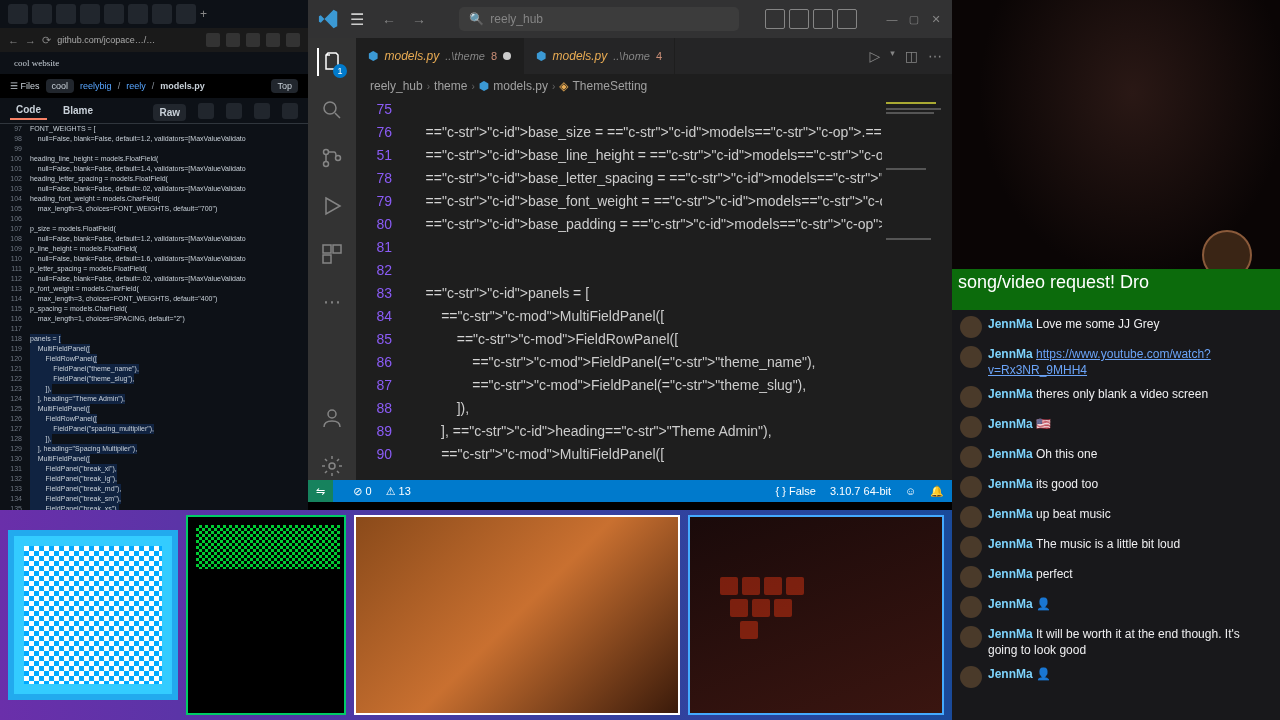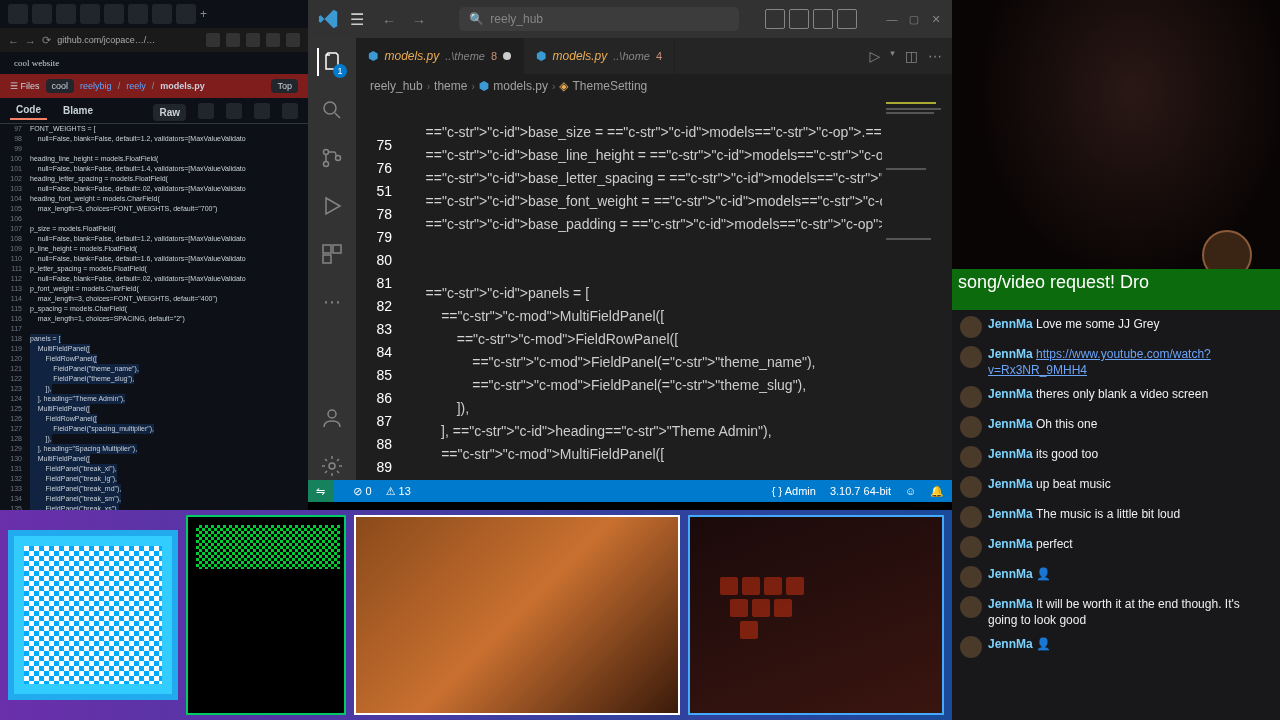--- a/index.html
+++ b/index.html
@@ -8,21 +8,21 @@
 
 .browser-panel { position: absolute; left: 0; top: 0; width: 308px; height: 720px; background: #1a1a1a; }
 .browser-titlebar { height: 28px; background: #0d1117; display: flex; align-items: center; gap: 4px; padding: 0 8px; }
 .browser-tab { width: 20px; height: 20px; background: #21262d; border-radius: 3px; }
 .browser-nav { height: 24px; background: #1a1a1a; display: flex; align-items: center; gap: 6px; padding: 0 8px; }
 .nav-arrow { color: #888; font-size: 11px; }
 .url-bar { flex: 1; color: #aaa; font-size: 9px; white-space: nowrap; overflow: hidden; }
 .ext-icon { width: 14px; height: 14px; background: #333; border-radius: 2px; }
 .gh-header { height: 22px; background: #0d1117; display: flex; align-items: center; padding: 0 8px; }
 .gh-tab { color: #c9d1d9; font-size: 9px; padding: 2px 6px; font-family: Liberation Serif, serif; }
-.gh-crumbs { height: 24px; background: #7f1d1d; display: flex; align-items: center; padding: 0 10px; gap: 6px; font-size: 9px; color: #58a6ff; }
+.gh-crumbs { height: 24px; background: #000000; display: flex; align-items: center; padding: 0 10px; gap: 6px; font-size: 9px; color: #58a6ff; }
 .gh-crumbs .sep { color: #8b949e; }
 .gh-crumbs .cur { color: #c9d1d9; font-weight: 600; }
 .gh-toolbar { height: 26px; background: #0d1117; display: flex; align-items: center; padding: 0 10px; gap: 10px; border-bottom: 1px solid #30363d; }
 .gh-sub { color: #c9d1d9; font-size: 10px; padding: 3px 6px; font-weight: bold; }
 .gh-sub.active { border-bottom: 2px solid #f78166; }
 .gh-tool { width: 16px; height: 16px; background: #21262d; border-radius: 3px; margin-left: 2px; }
 .gh-code { background: #0d1117; font-family: 'Consolas', monospace; font-size: 7px; line-height: 10px; }
 .gh-line { display: flex; }
 .gh-ln { width: 30px; text-align: right; color: #6e7681; padding-right: 8px; }
 .gh-src { color: #c9d1d9; white-space: pre; overflow: hidden; }
@@ -54,21 +54,21 @@
 .ed-tab .fname { color: #e8ab53; font-style: italic; }
 .ed-tab .fpath { color: #858585; font-style: italic; font-size: 11px; }
 .ed-tab .mark { color: #cc8f77; font-size: 11px; }
 .ed-tab .dot { width: 8px; height: 8px; background: #ccc; border-radius: 50%; }
 .tab-actions { margin-left: auto; display: flex; gap: 10px; padding-right: 10px; color: #858585; }
 .tab-actions span { cursor: pointer; font-size: 14px; }
 .breadcrumbs { height: 24px; background: #1e1e1e; display: flex; align-items: center; padding: 0 14px; font-size: 12px; color: #a0a0a0; gap: 4px; }
 .breadcrumbs .chev { color: #666; font-size: 10px; }
 .breadcrumbs .cls-ico { color: #e8ab53; }
 .code-area { flex: 1; display: flex; overflow: hidden; background: #1e1e1e; font-family: Consolas, monospace; }
-.gutter { width: 54px; text-align: right; padding-right: 18px; color: #ffffff; font-size: 14px; line-height: 23px; margin-top: 36px; }
+.gutter { width: 54px; text-align: right; padding-right: 18px; color: #8b5cf6; font-size: 14px; line-height: 23px; }
 .code-lines { flex: 1; font-size: 14px; line-height: 23px; white-space: pre; overflow: hidden; }
 .minimap { width: 70px; background: #1e1e1e; position: relative; overflow: hidden; }
 .mm-blob { position: absolute; background: #555; height: 2px; }
 .c-op { color: #d4d4d4; }
 .status-bar { height: 22px; background: #007acc; color: #fff; display: flex; align-items: center; font-size: 11px; padding: 0 8px; gap: 14px; }
 .status-bar .remote { background: #16825d; margin: -4px 6px -4px -8px; padding: 0 8px; height: 22px; line-height: 22px; }
 .status-bar .right { margin-left: auto; display: flex; gap: 14px; }
 
 
 .webcam { position: absolute; right: 0; top: 0; width: 328px; height: 310px; background: #0a0505; }
@@ -438,21 +438,21 @@
           <div class="mm-blob" style="top:140px;left:4px;width:45px;"></div>
         </div>
       </div>
     </div>
   </div>
   <div class="status-bar">
     <span class="remote">⇋</span>
     <span>⊘ <span>0</span></span>
     <span>⚠ <span>13</span></span>
     <div class="right">
-      <span>{ } <span>Admin</span></span>
+      <span>{ } <span>False</span></span>
       <span>3.10.7 64-bit</span>
       <span>☺</span>
       <span>🔔</span>
     </div>
   </div>
 </div>
 
 <div class="webcam">
   <div class="cam-fill">
     <div class="cam-avatar"></div>
@@ -465,20 +465,24 @@
       <div class="chat-av"></div>
       <div><span class="chat-user">JennMa </span><span class="chat-text">Love me some JJ Grey</span></div>
     </div>
     <div class="chat-msg">
       <div class="chat-av"></div>
       <div><span class="chat-user">JennMa </span><span class="chat-link">https://www.youtube.com/watch?v=Rx3NR_9MHH4</span></div>
     </div>
     <div class="chat-msg">
       <div class="chat-av"></div>
       <div><span class="chat-user">JennMa </span><span class="chat-text">theres only blank a video screen</span></div>
+    </div>
+    <div class="chat-msg">
+      <div class="chat-av"></div>
+      <div><span class="chat-user">JennMa </span><span class="chat-text">🇺🇸</span></div>
     </div>
     <div class="chat-msg">
       <div class="chat-av"></div>
       <div><span class="chat-user">JennMa </span><span class="chat-text">Oh this one</span></div>
     </div>
     <div class="chat-msg">
       <div class="chat-av"></div>
       <div><span class="chat-user">JennMa </span><span class="chat-text">its good too</span></div>
     </div>
     <div class="chat-msg">

